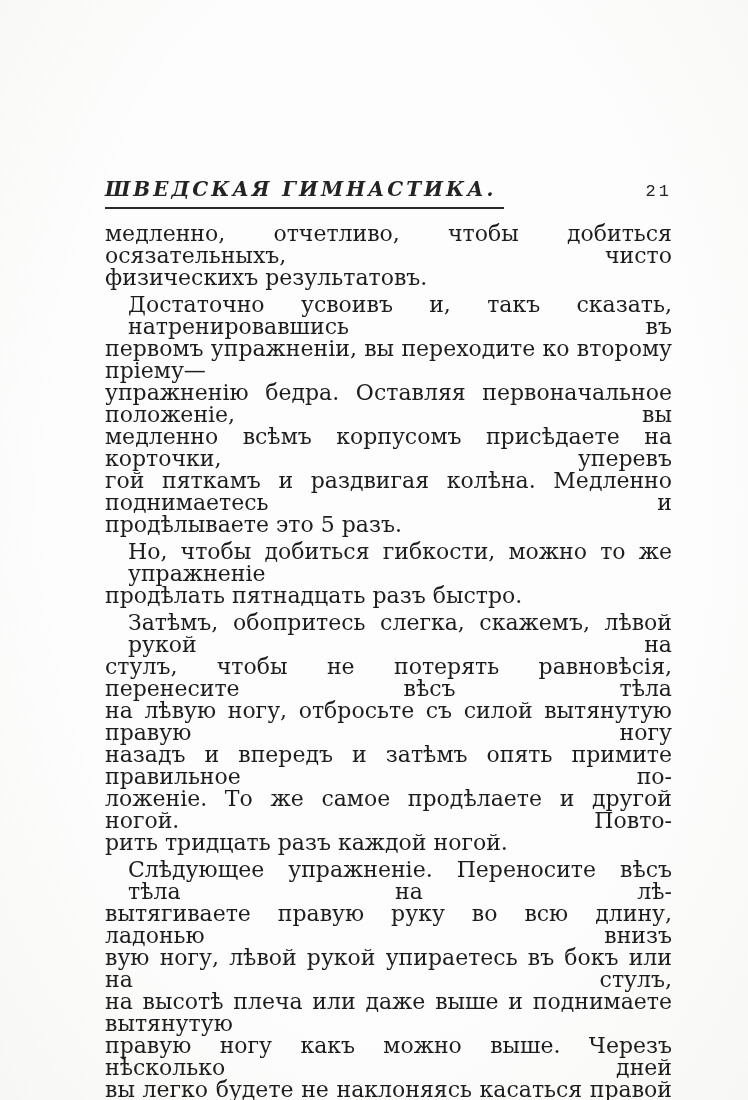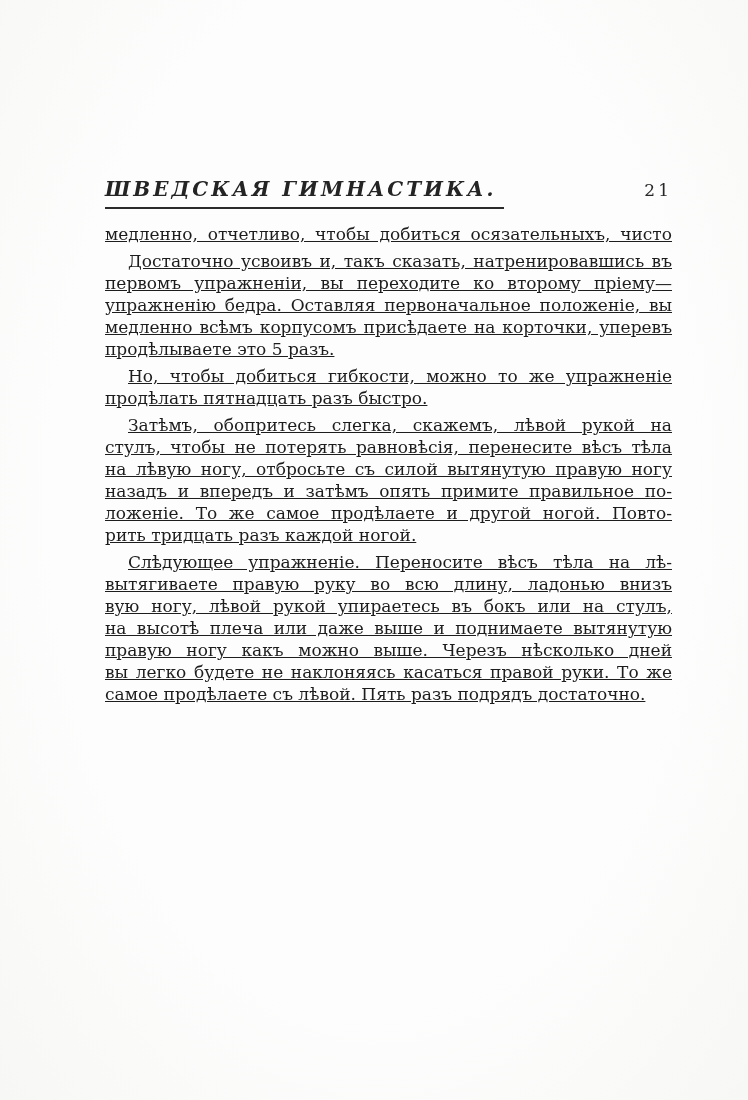--- a/index.html
+++ b/index.html
@@ -33,30 +33,30 @@
     color: #242424;
     border-bottom: 2.5px solid #2b2b2b;
     padding-bottom: 6px;
     padding-right: 8px;
     white-space: nowrap;
   }
   .page-num {
     font-size: 17px;
     letter-spacing: 3px;
     color: #262626;
+    font-family: Liberation Mono, monospace;
   }
   .body-text {
     margin-top: 14px;
   }
   .para {
     margin: 0 0 5px 0;
-    font-size: 17px;
+    font-size: 22px;
     line-height: 22px;
     color: #1d1d1d;
-    text-decoration: underline;
   }
   .line {
     display: block;
     text-align: justify;
     text-align-last: justify;
     white-space: normal;
   }
   .line.last {
     text-align: left;
     text-align-last: left;
@@ -69,26 +69,28 @@
 <body>
 
 <div class="page">
   <header class="running-head">
     <span class="head-title">ШВЕДСКАЯ ГИМНАСТИКА.</span>
     <span class="page-num">21</span>
   </header>
   <main class="body-text">
       <p class="para">
         <span class="line">медленно, отчетливо, чтобы добиться осязательныхъ, чисто</span>
+        <span class="line last">физическихъ  результатовъ.</span>
       </p>
       <p class="para indent">
         <span class="line">Достаточно усвоивъ и, такъ сказать, натренировавшись въ</span>
         <span class="line">первомъ упражненіи, вы переходите ко второму пріему—</span>
         <span class="line">упражненію бедра. Оставляя первоначальное положеніе, вы</span>
         <span class="line">медленно всѣмъ корпусомъ присѣдаете на корточки, уперевъ</span>
+        <span class="line">гой пяткамъ  и раздвигая колѣна. Медленно поднимаетесь и</span>
         <span class="line last">продѣлываете  это  5  разъ.</span>
       </p>
       <p class="para indent">
         <span class="line">Но, чтобы добиться гибкости, можно то же упражненіе</span>
         <span class="line last">продѣлать  пятнадцать  разъ  быстро.</span>
       </p>
       <p class="para indent">
         <span class="line">Затѣмъ,  обопритесь  слегка,  скажемъ,  лѣвой  рукой  на</span>
         <span class="line">стулъ, чтобы не потерять равновѣсія, перенесите вѣсъ тѣла</span>
         <span class="line">на лѣвую ногу, отбросьте съ силой вытянутую правую ногу</span>

